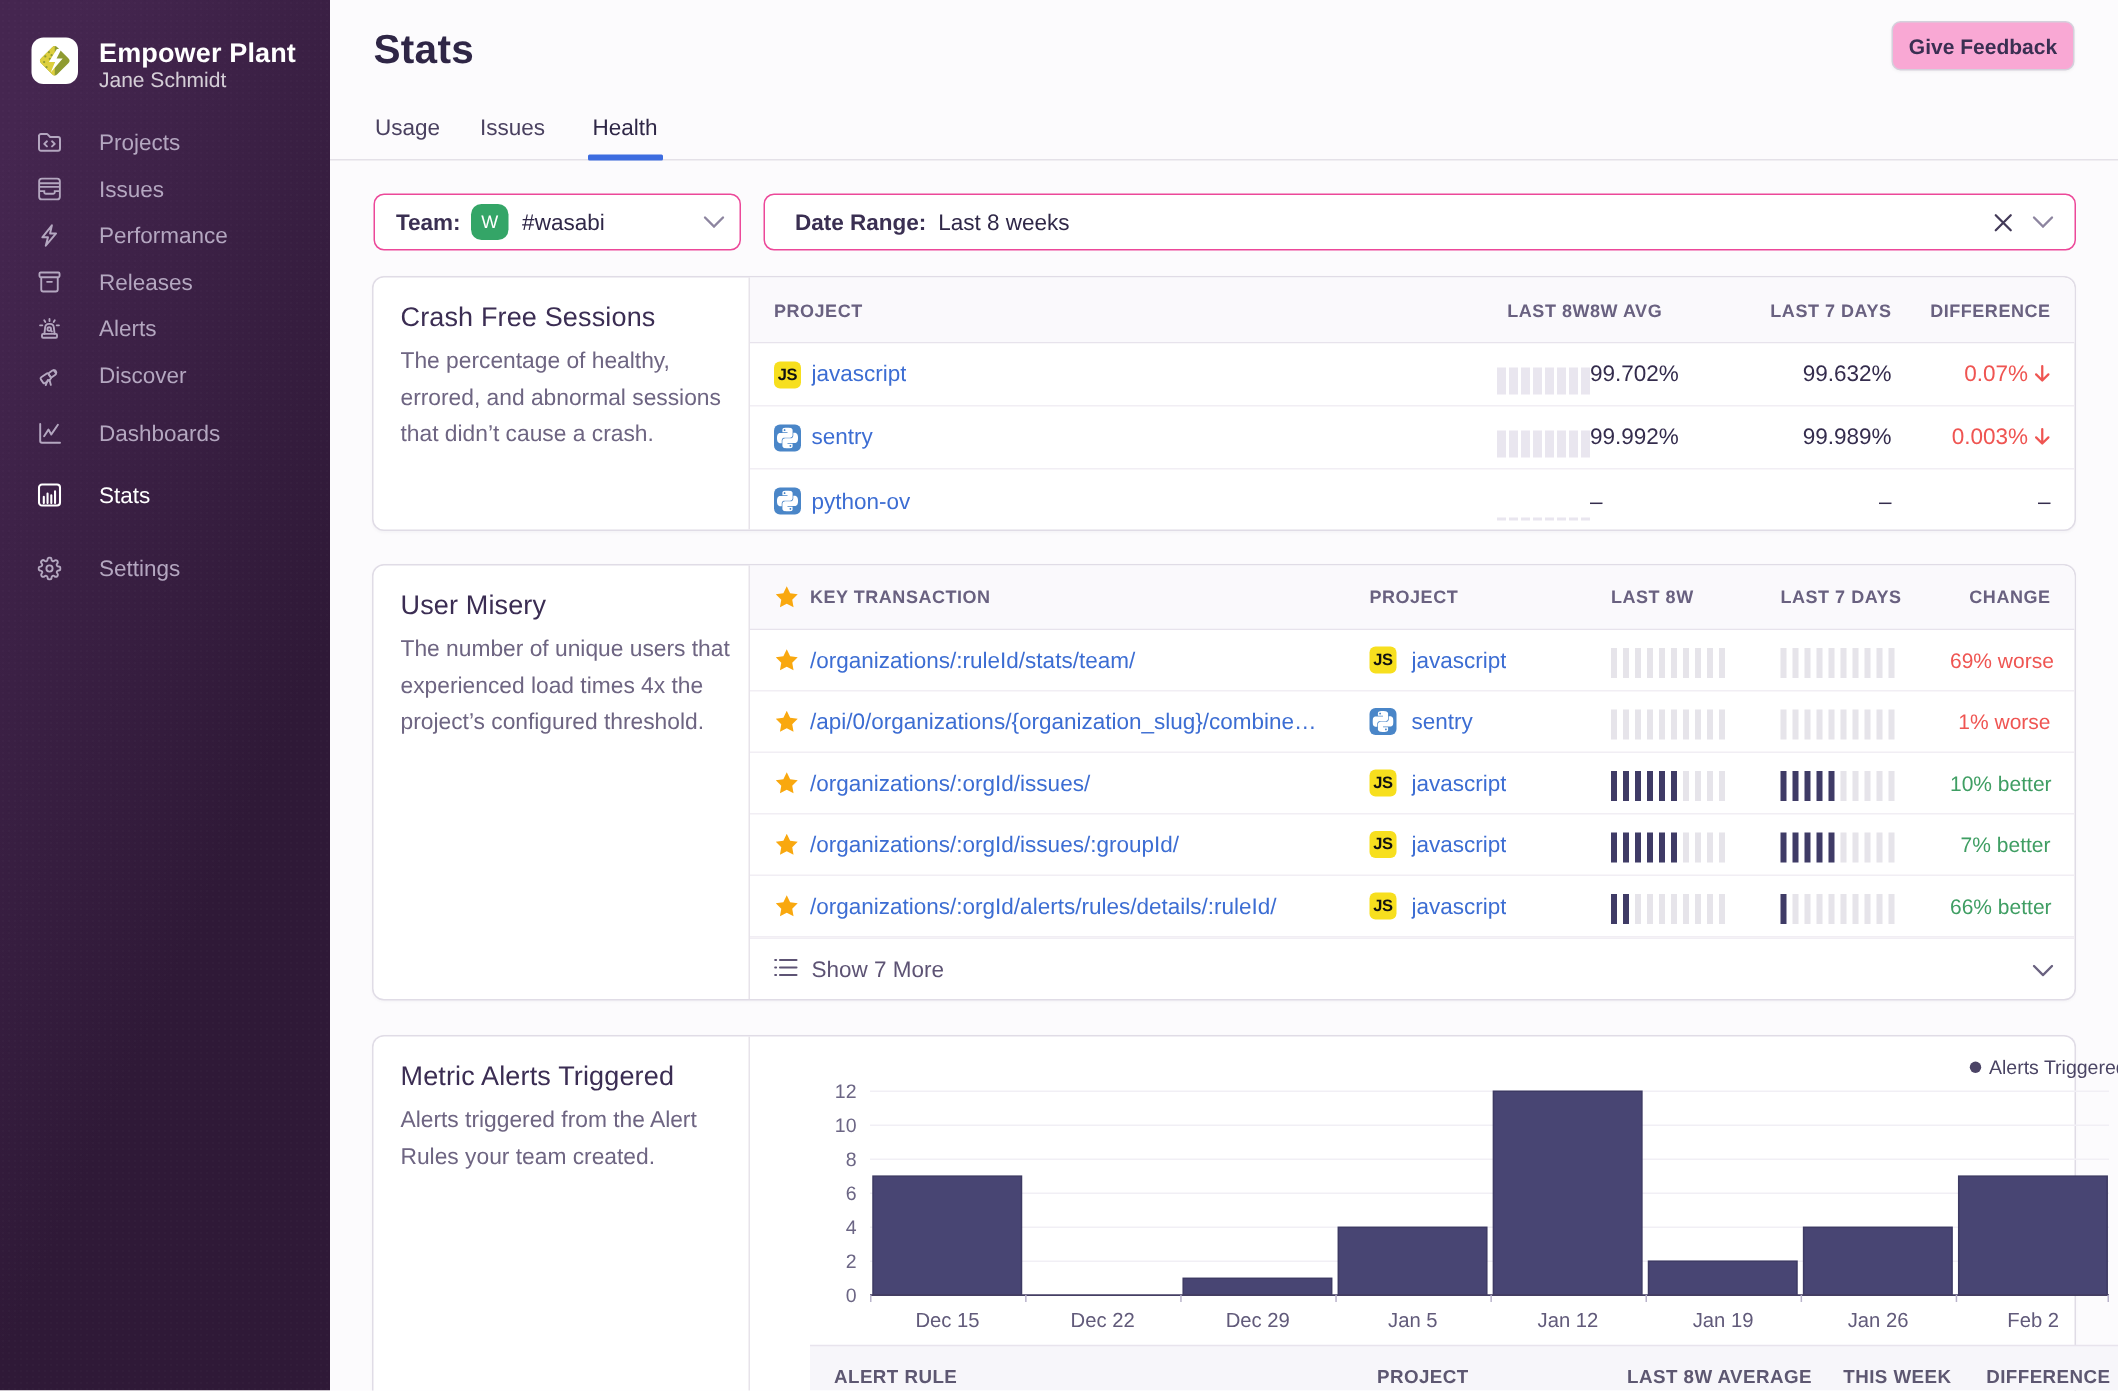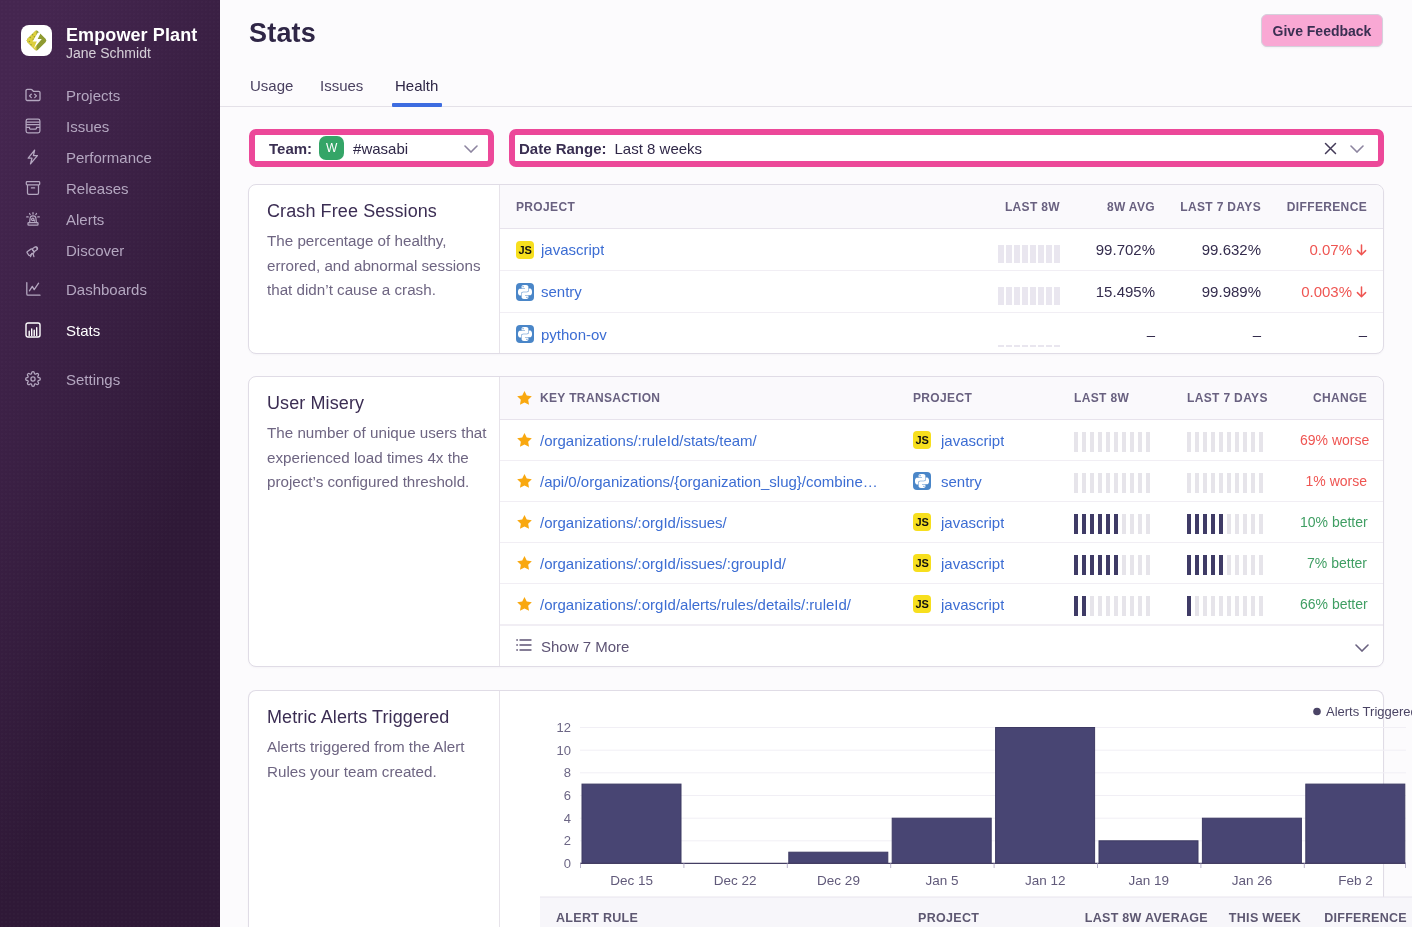--- a/index.html
+++ b/index.html
@@ -36,23 +36,23 @@
   display:flex; align-items:center; justify-content:center; box-shadow:0 1px 2px rgba(0,0,0,0.04);}
 .tabs { position:absolute; left:0; top:0; width:1192px; height:107px; border-bottom:1px solid #e4e1e8; }
 .tab { position:absolute; top:77px; font-size:15px; color:#4a4160; }
 .tab.t1 { left:30px; }
 .tab.t2 { left:100px; }
 .tab.t3 { left:175px; color:#2f2747; }
 .tab-underline { position:absolute; left:172px; top:103px; width:50px; height:4px; background:#3d6ce0; border-radius:1px;}
 
 
 .filter { position:absolute; left:29px; top:129px; width:1135px; height:38px; display:flex; }
-.fbox { background:#fff; border:6px solid #ec4899; border-radius:7px; height:38px; display:flex; align-items:center; }
+.fbox { background:#fff; border:1px solid #ec4899; border-radius:7px; height:38px; display:flex; align-items:center; }
 .fbox.team { width:245px; margin-right:15px; padding:0 10px 0 14px; }
-.fbox.date { flex:1; padding:0 14px 0 4px; }
+.fbox.date { flex:1; padding:0 14px 0 20px; }
 .flabel { font-size:15px; font-weight:bold; color:#3a2f52; }
 .team-badge { width:25px; height:24px; background:#34a567; border-radius:7px; margin-left:7px;
   display:flex; align-items:center; justify-content:center; color:#fff; font-size:12px; }
 .team-name { font-size:15px; color:#2f2747; margin-left:9px; }
 .fchev { margin-left:auto; color:#8d85a0; }
 .date-value { font-size:15px; color:#2f2747; margin-left:8px; }
 .fx { margin-left:auto; color:#433a58; margin-right:13px; display:flex; align-items:center;}
 .fbox.date .fchev { margin-left:0; }
 
 
@@ -64,21 +64,21 @@
 .thead { background:#faf9fc; border-bottom:1px solid #e7e3ec; display:flex; align-items:center;
   font-size:12px; font-weight:bold; color:#696180; letter-spacing:0.35px; border-radius:0 8px 0 0;}
 .trow { display:flex; align-items:center; border-bottom:1px solid #f1eef4; font-size:15px; color:#342c4d; }
 .trow:last-child { border-bottom:none; }
 
 
 .crash .thead { height:44px; }
 .crash .trow { height:42px; }
 .c-proj { flex:1; padding-left:16px; display:flex; align-items:center; min-width:0;}
 .c-8w   { width:96px;  display:flex; justify-content:flex-end; }
-.c-avg  { width:95px;  text-align:right; }
+.c-avg  { width:95px;  }
 .c-7d   { width:106px; text-align:right; }
 .c-diff { width:122px; text-align:right; padding-right:16px; }
 .badge { width:18px; height:18px; border-radius:4px; flex:none; display:flex; align-items:center; justify-content:center; }
 .badge.js { background:#f7df1e; color:#111; font-size:11px; font-weight:bold; letter-spacing:-0.3px;}
 .badge.py { background:#4a86c8; }
 a.plink { color:#3c6dd3; text-decoration:none; margin-left:7px; white-space:nowrap; overflow:hidden; text-overflow:ellipsis;}
 .m-proj a.plink { margin-left:10px; }
 .m-key a.plink { margin-left:0; }
 .spark8 { display:flex; align-items:flex-end; height:18px; position:relative; top:4px; }
 .spark8 i { display:block; width:6px; height:18px; background:#e9e6ef; margin-left:2px; }
@@ -304,21 +304,21 @@
               <i></i>
               <i></i>
               <i></i>
               <i></i>
               <i></i>
               <i></i>
               <i></i>
               <i></i>
             </span>
           </div>
-        <div class="c-avg">15.495%</div>
+        <div class="c-avg">99.992%</div>
         <div class="c-7d">99.989%</div>
         <div class="c-diff red">0.003%<svg width="11" height="12" viewBox="0 0 11 12" fill="none" stroke="#ef5552" stroke-width="1.5" stroke-linecap="round" stroke-linejoin="round" style="margin-left:4px;vertical-align:-1px;">
               <path d="M5.5 1 V10.5 M1.4 6.6 L5.5 10.7 L9.6 6.6"></path>
             </svg></div>
       </div>
       <div class="trow">
         <div class="c-proj">
             <span class="badge py">
               <svg width="14" height="14" viewBox="0 0 24 24" fill="#fff">
                 <use href="#pylogo"></use>

